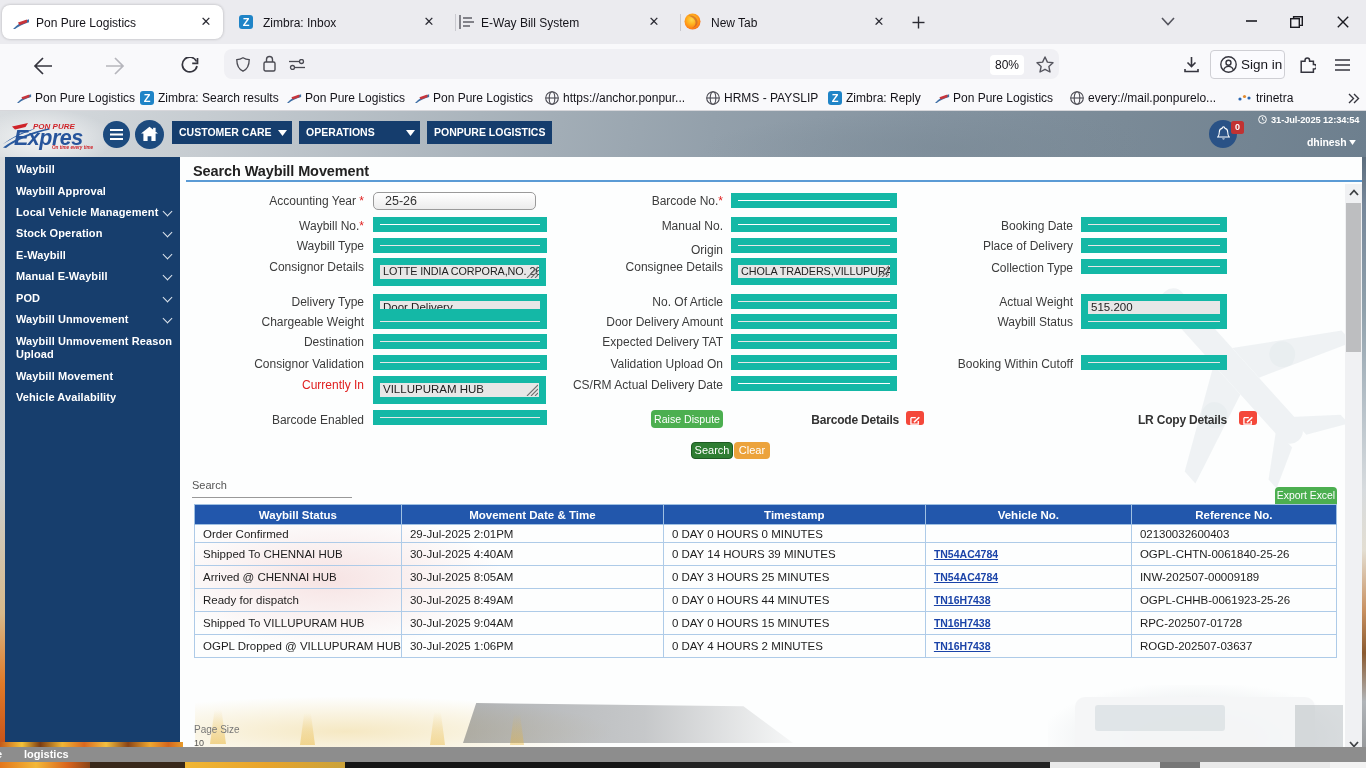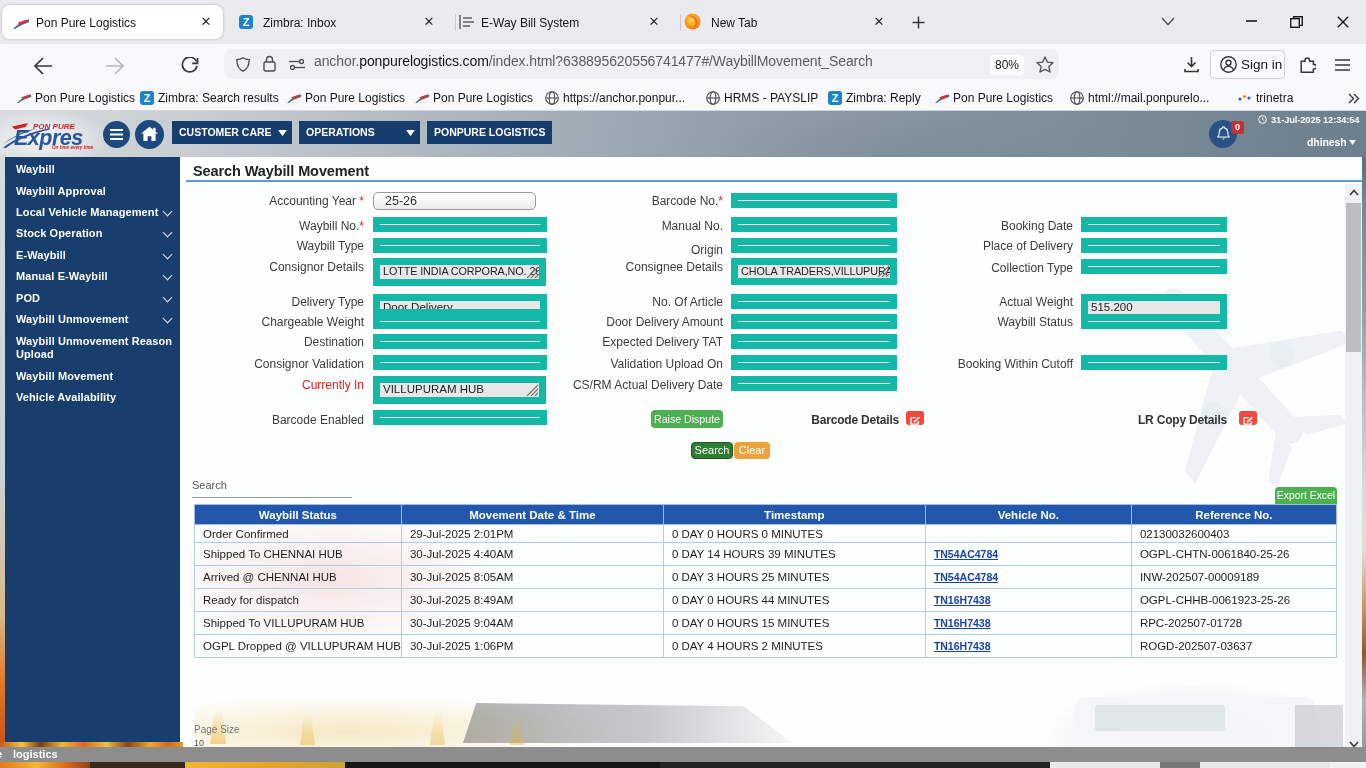--- a/index.html
+++ b/index.html
@@ -145,21 +145,20 @@
         <path d="M3.5,7 L3.5,4.5 A3,3 0 0 1 9.5,4.5 L9.5,7" fill="none" stroke="#4a4a52" stroke-width="1.4"></path>
       </svg>
   <svg class="abs" style="left:289px;top:15px" width="16" height="11" viewBox="0 0 16 11">
         <g stroke="#4a4a52" stroke-width="1.3" fill="none">
           <line x1="0" y1="2.5" x2="10" y2="2.5"></line>
           <circle cx="12.5" cy="2.5" r="2" fill="#f0f0f4"></circle>
           <line x1="6" y1="8.5" x2="16" y2="8.5"></line>
           <circle cx="3.5" cy="8.5" r="2" fill="#f0f0f4"></circle>
         </g>
       </svg>
-  <div class="urltxt">anchor.<b>ponpurelogistics.com</b>/index.html?638895620556741477#/WaybillMovement_Search</div>
   <div id="zoompill">80%</div>
   <svg class="abs" style="left:1036px;top:12px" width="18" height="17" viewBox="0 0 18 17">
         <path d="M9,1 L11.4,6.1 L17,6.8 L12.9,10.6 L14,16 L9,13.3 L4,16 L5.1,10.6 L1,6.8 L6.6,6.1 Z" fill="none" stroke="#55555e" stroke-width="1.4" stroke-linejoin="round"></path>
       </svg>
   <svg class="abs" style="left:1184px;top:13px" width="15" height="16" viewBox="0 0 15 16">
         <path d="M7.5,0 L7.5,9 M3.5,5.5 L7.5,9.5 L11.5,5.5" fill="none" stroke="#35353e" stroke-width="1.6"></path>
         <path d="M1,12 L1,14.5 L14,14.5 L14,12" fill="none" stroke="#35353e" stroke-width="1.6"></path>
       </svg>
   <div id="signin"></div>
   <svg class="abs" style="left:1220px;top:12px" width="17" height="17" viewBox="0 0 17 17">
@@ -238,21 +237,21 @@
         <span>Pon Pure Logistics</span>
       </div>
   <div class="bm" style="left:1070px">
         <svg class="abs" style="top:5px" width="14" height="14" viewBox="0 0 14 14">
           <g fill="none" stroke="#4a4a52" stroke-width="1.1">
             <circle cx="7" cy="7" r="6.3"></circle>
             <ellipse cx="7" cy="7" rx="2.8" ry="6.3"></ellipse>
             <line x1="0.7" y1="7" x2="13.3" y2="7"></line>
           </g>
         </svg>
-        <span>html://mail.ponpurelo...</span>
+        <span>every://mail.ponpurelo...</span>
       </div>
   <div class="bm" style="left:1238px">
         <svg class="abs" style="top:8px" width="13" height="8" viewBox="0 0 13 8">
           <circle cx="2" cy="5" r="1.6" fill="#2a66b0"></circle>
           <circle cx="6.5" cy="2.5" r="1.6" fill="#e08a2e"></circle>
           <circle cx="11" cy="4" r="1.6" fill="#2a66b0"></circle>
         </svg>
         <span>trinetra</span>
       </div>
   <svg class="abs" style="left:1348px;top:7px" width="12" height="11" viewBox="0 0 12 11">
@@ -525,21 +524,21 @@
   <div class="abs" style="left:0;top:585px;width:183px;height:5px;background:linear-gradient(90deg,#c35a1a,#f5c33a 12%,#7a3c12 22%,#f0b636 34%,#d96820 46%,#f3c040 58%,#8a4416 70%,#f0a830 82%,#d4661e 92%,#e89c2c)"></div>
   <div id="scrollbar">
     <svg class="abs" style="left:4px;top:5px" width="10" height="7" viewBox="0 0 10 7">
           <path d="M1,6 L5,1.5 L9,6" fill="none" stroke="#3f4245" stroke-width="1.8"></path>
         </svg>
     <div class="abs" style="left:1px;top:19px;width:15px;height:149px;background:#bdbec0"></div>
     <svg class="abs" style="left:4px;top:557px" width="10" height="7" viewBox="0 0 10 7">
           <path d="M1,1 L5,5.5 L9,1" fill="none" stroke="#3f4245" stroke-width="1.8"></path>
         </svg>
   </div>
-  <div id="footer"><span style="position:absolute;left:-4px;top:0">e</span><span style="margin-left:13px">logistics</span></div>
+  <div id="footer"><span style="position:absolute;left:-4px;top:0">e</span><span style="margin-left:24px">logistics</span></div>
 
   <div class="abs" style="left:0;top:605px;width:1366px;height:6px;background:#151515">
     <div class="abs" style="left:0;top:0;width:90px;height:6px;background:linear-gradient(90deg,#e2761c,#f3b838 40%,#d8641e 75%,#8a4416)"></div>
     <div class="abs" style="left:90px;top:0;width:95px;height:6px;background:#38281a"></div>
     <div class="abs" style="left:185px;top:0;width:160px;height:6px;background:linear-gradient(90deg,#f0b634,#e8a42c 50%,#caa23a)"></div>
     <div class="abs" style="left:660px;top:0;width:390px;height:6px;background:#232323"></div>
     <div class="abs" style="left:1050px;top:0;width:280px;height:6px;background:#e9e9e9"></div>
     <div class="abs" style="left:1160px;top:0;width:40px;height:6px;background:#777"></div>
     <div class="abs" style="left:1330px;top:0;width:36px;height:6px;background:#f2f2f2"></div>
   </div>

